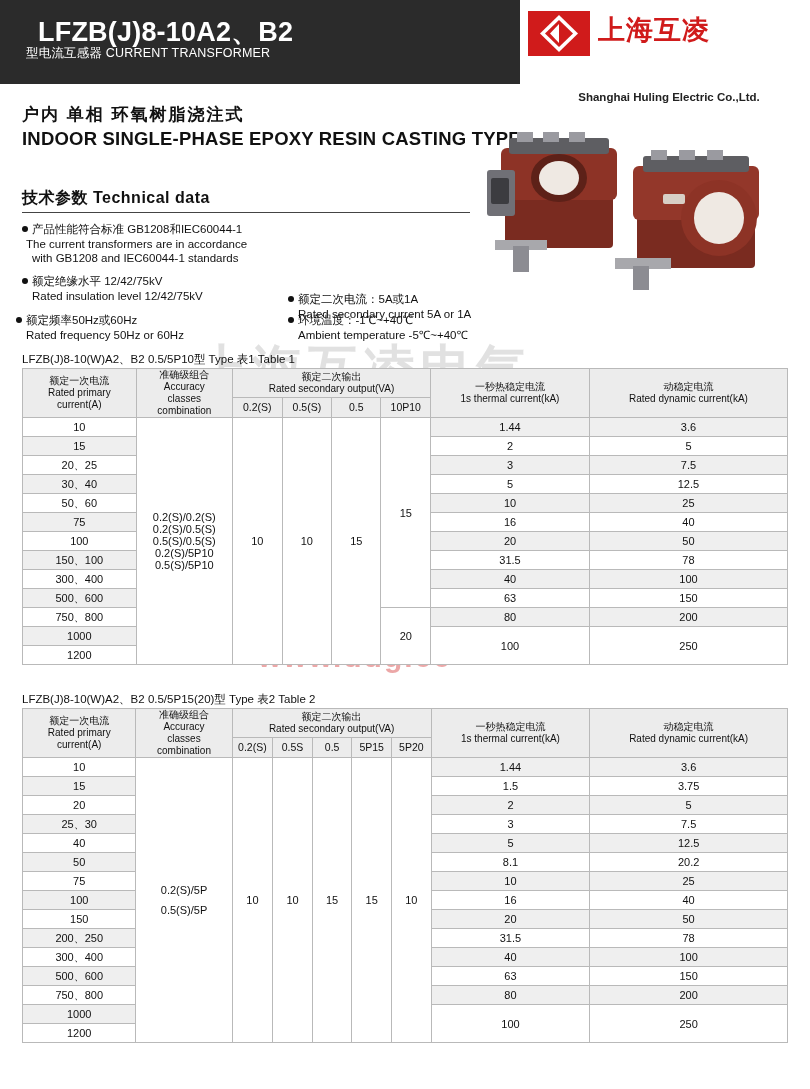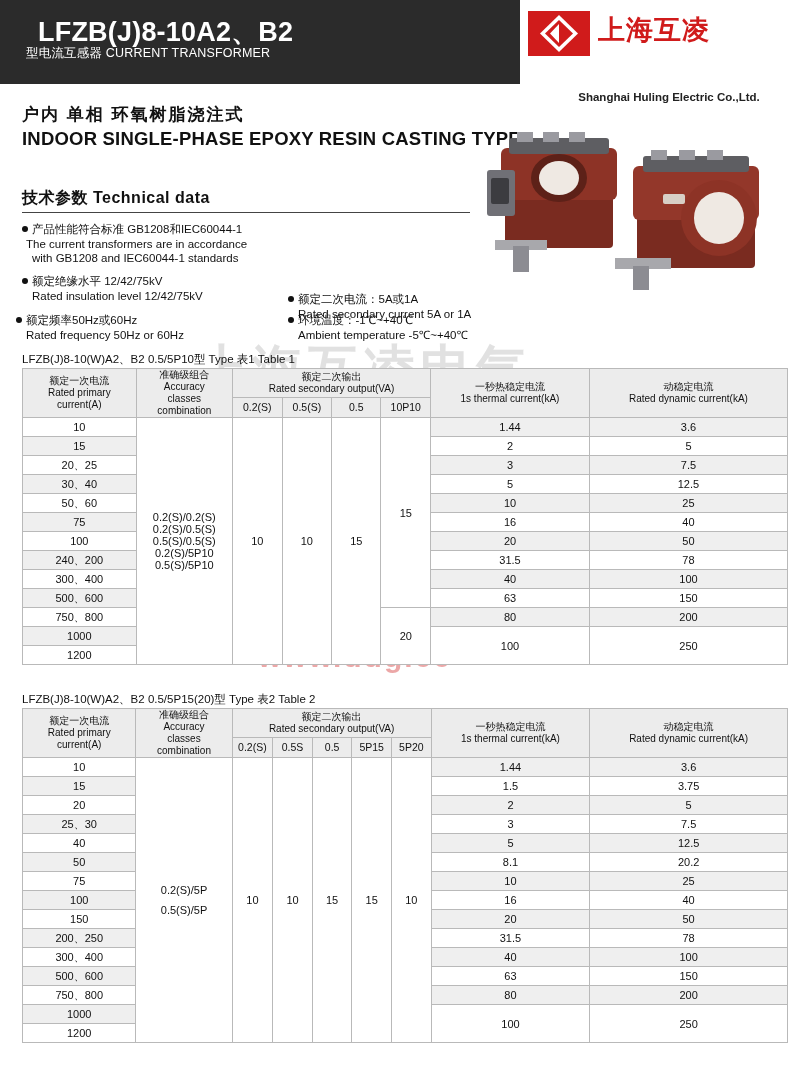--- a/index.html
+++ b/index.html
@@ -277,21 +277,21 @@
     <td class="zebra">75</td>
     <td class="white">16</td>
     <td class="white">40</td>
   </tr>
   <tr class="hrow">
     <td class="white">100</td>
     <td class="zebra">20</td>
     <td class="zebra">50</td>
   </tr>
   <tr class="hrow">
-    <td class="zebra">240、200</td>
+    <td class="zebra">150、100</td>
     <td class="white">31.5</td>
     <td class="white">78</td>
   </tr>
   <tr class="hrow">
     <td class="white">300、400</td>
     <td class="zebra">40</td>
     <td class="zebra">100</td>
   </tr>
   <tr class="hrow">
     <td class="zebra">500、600</td>

